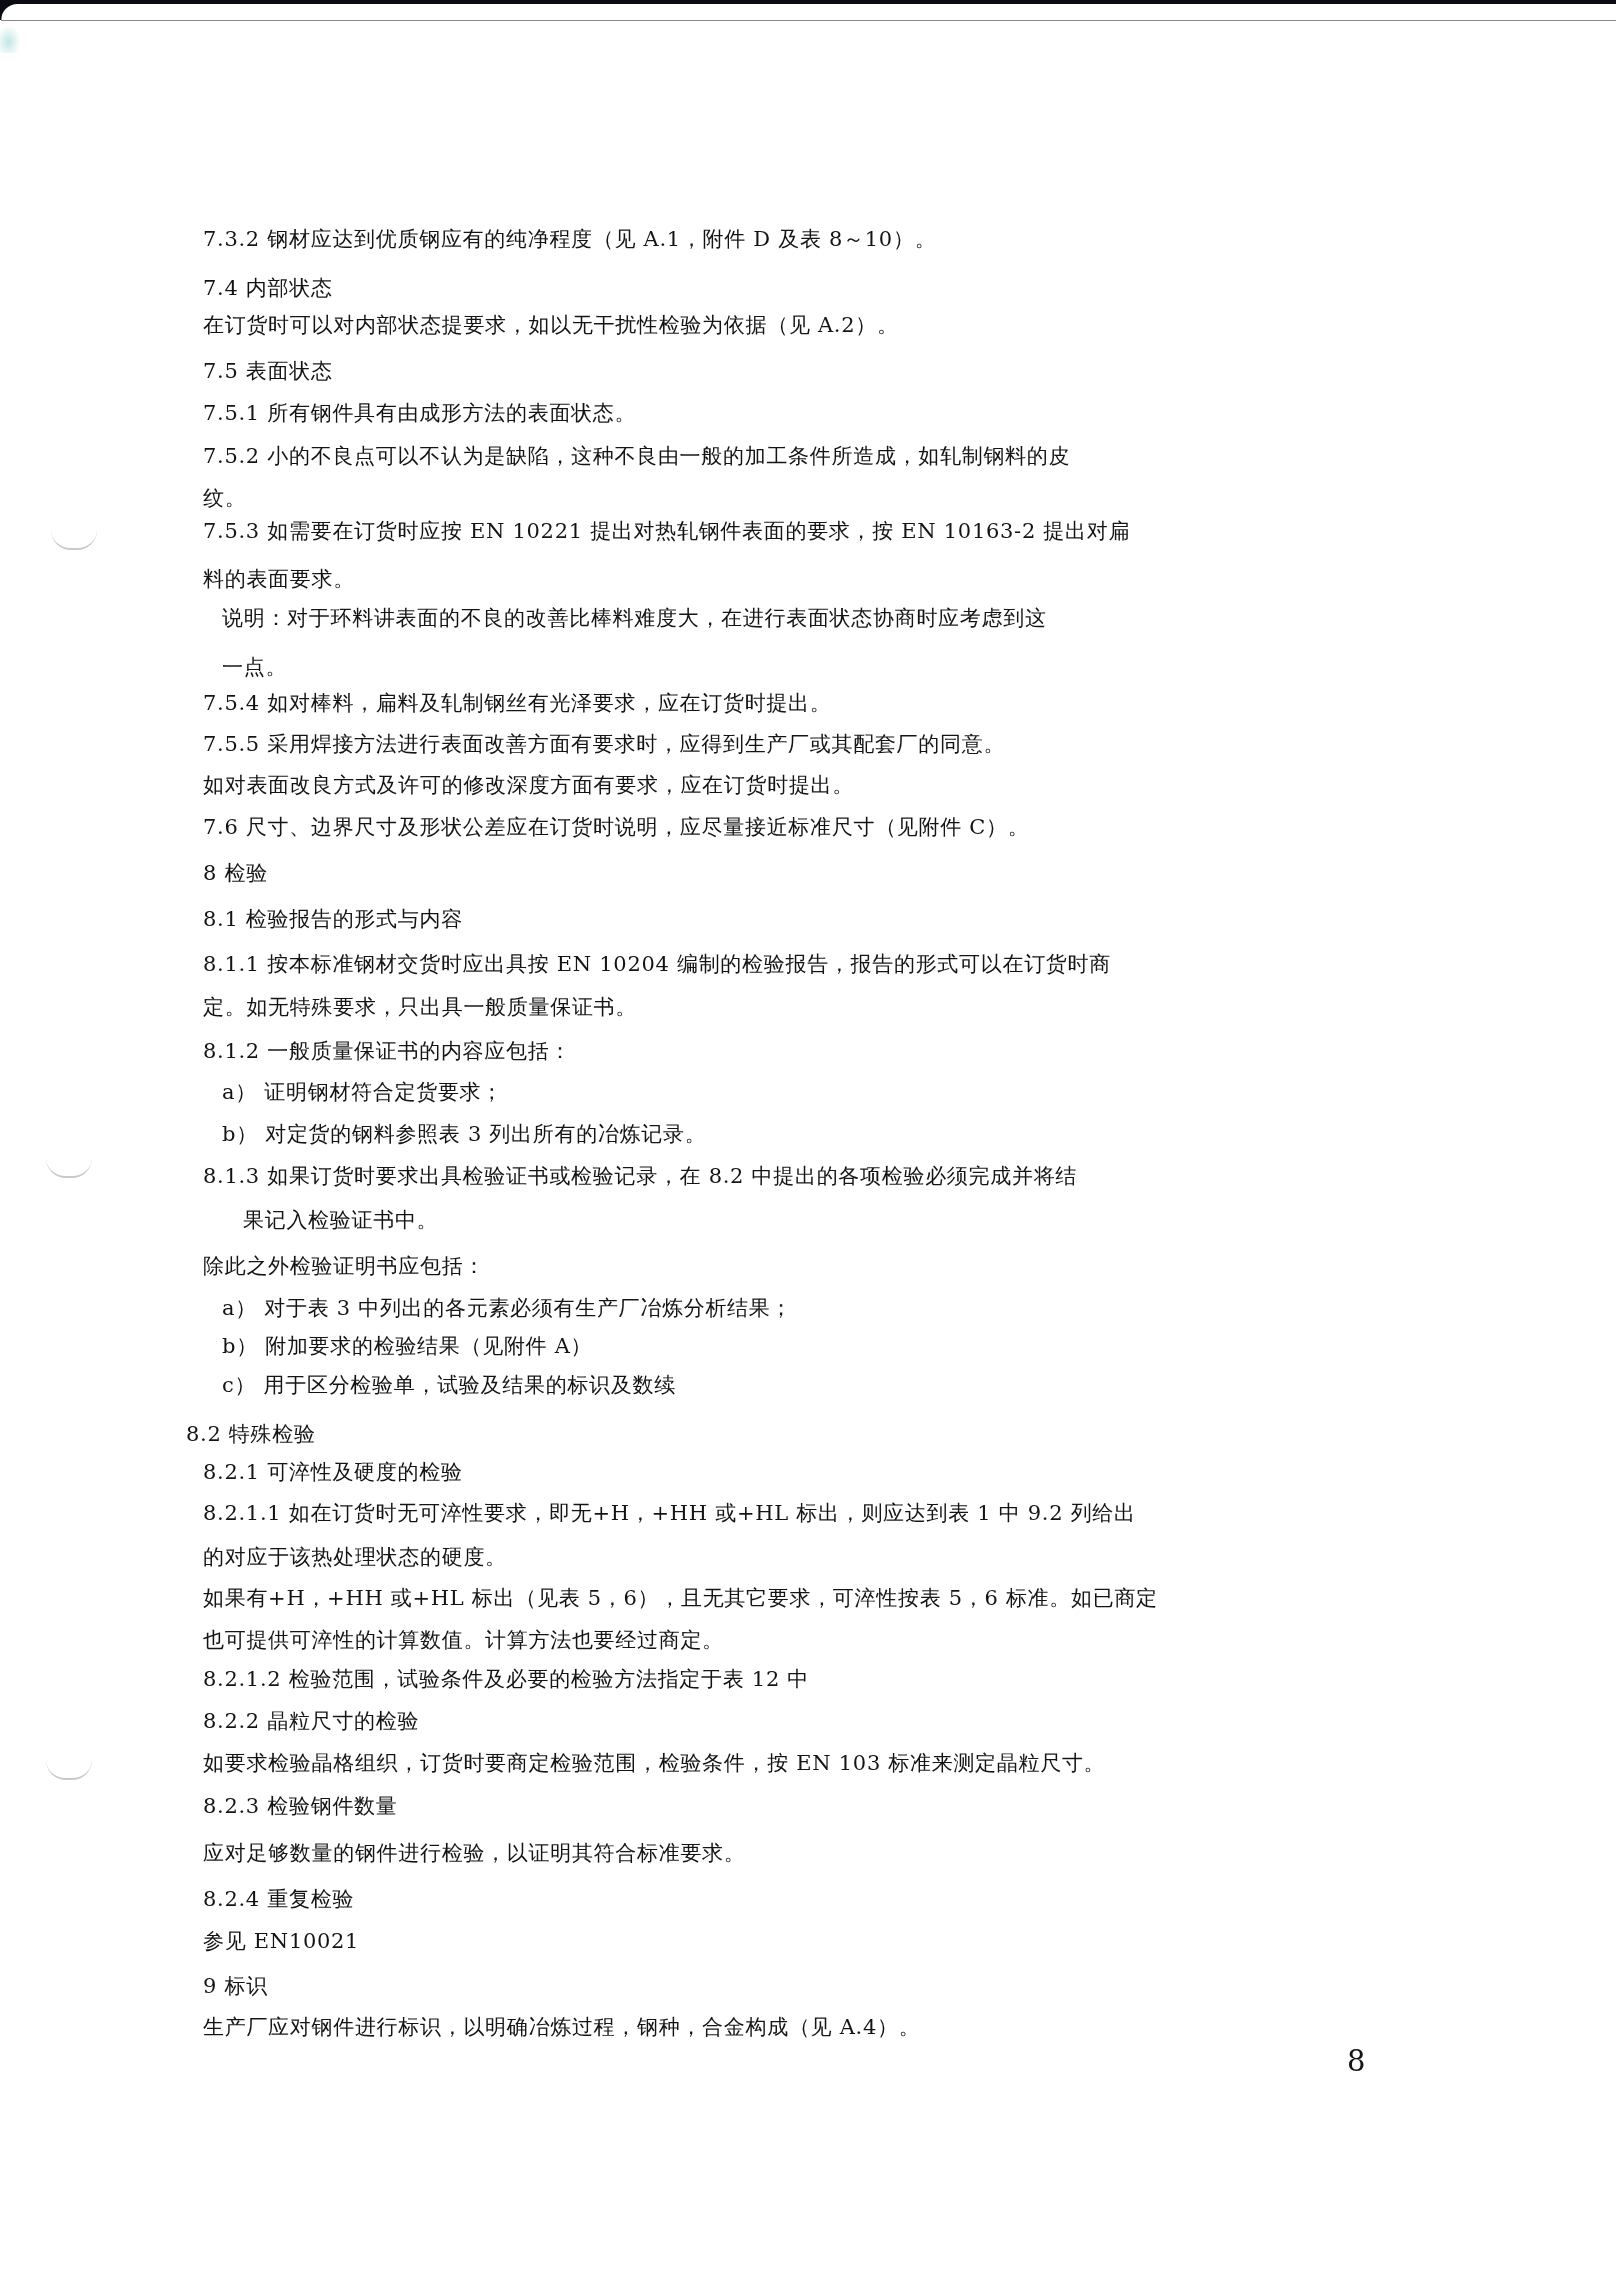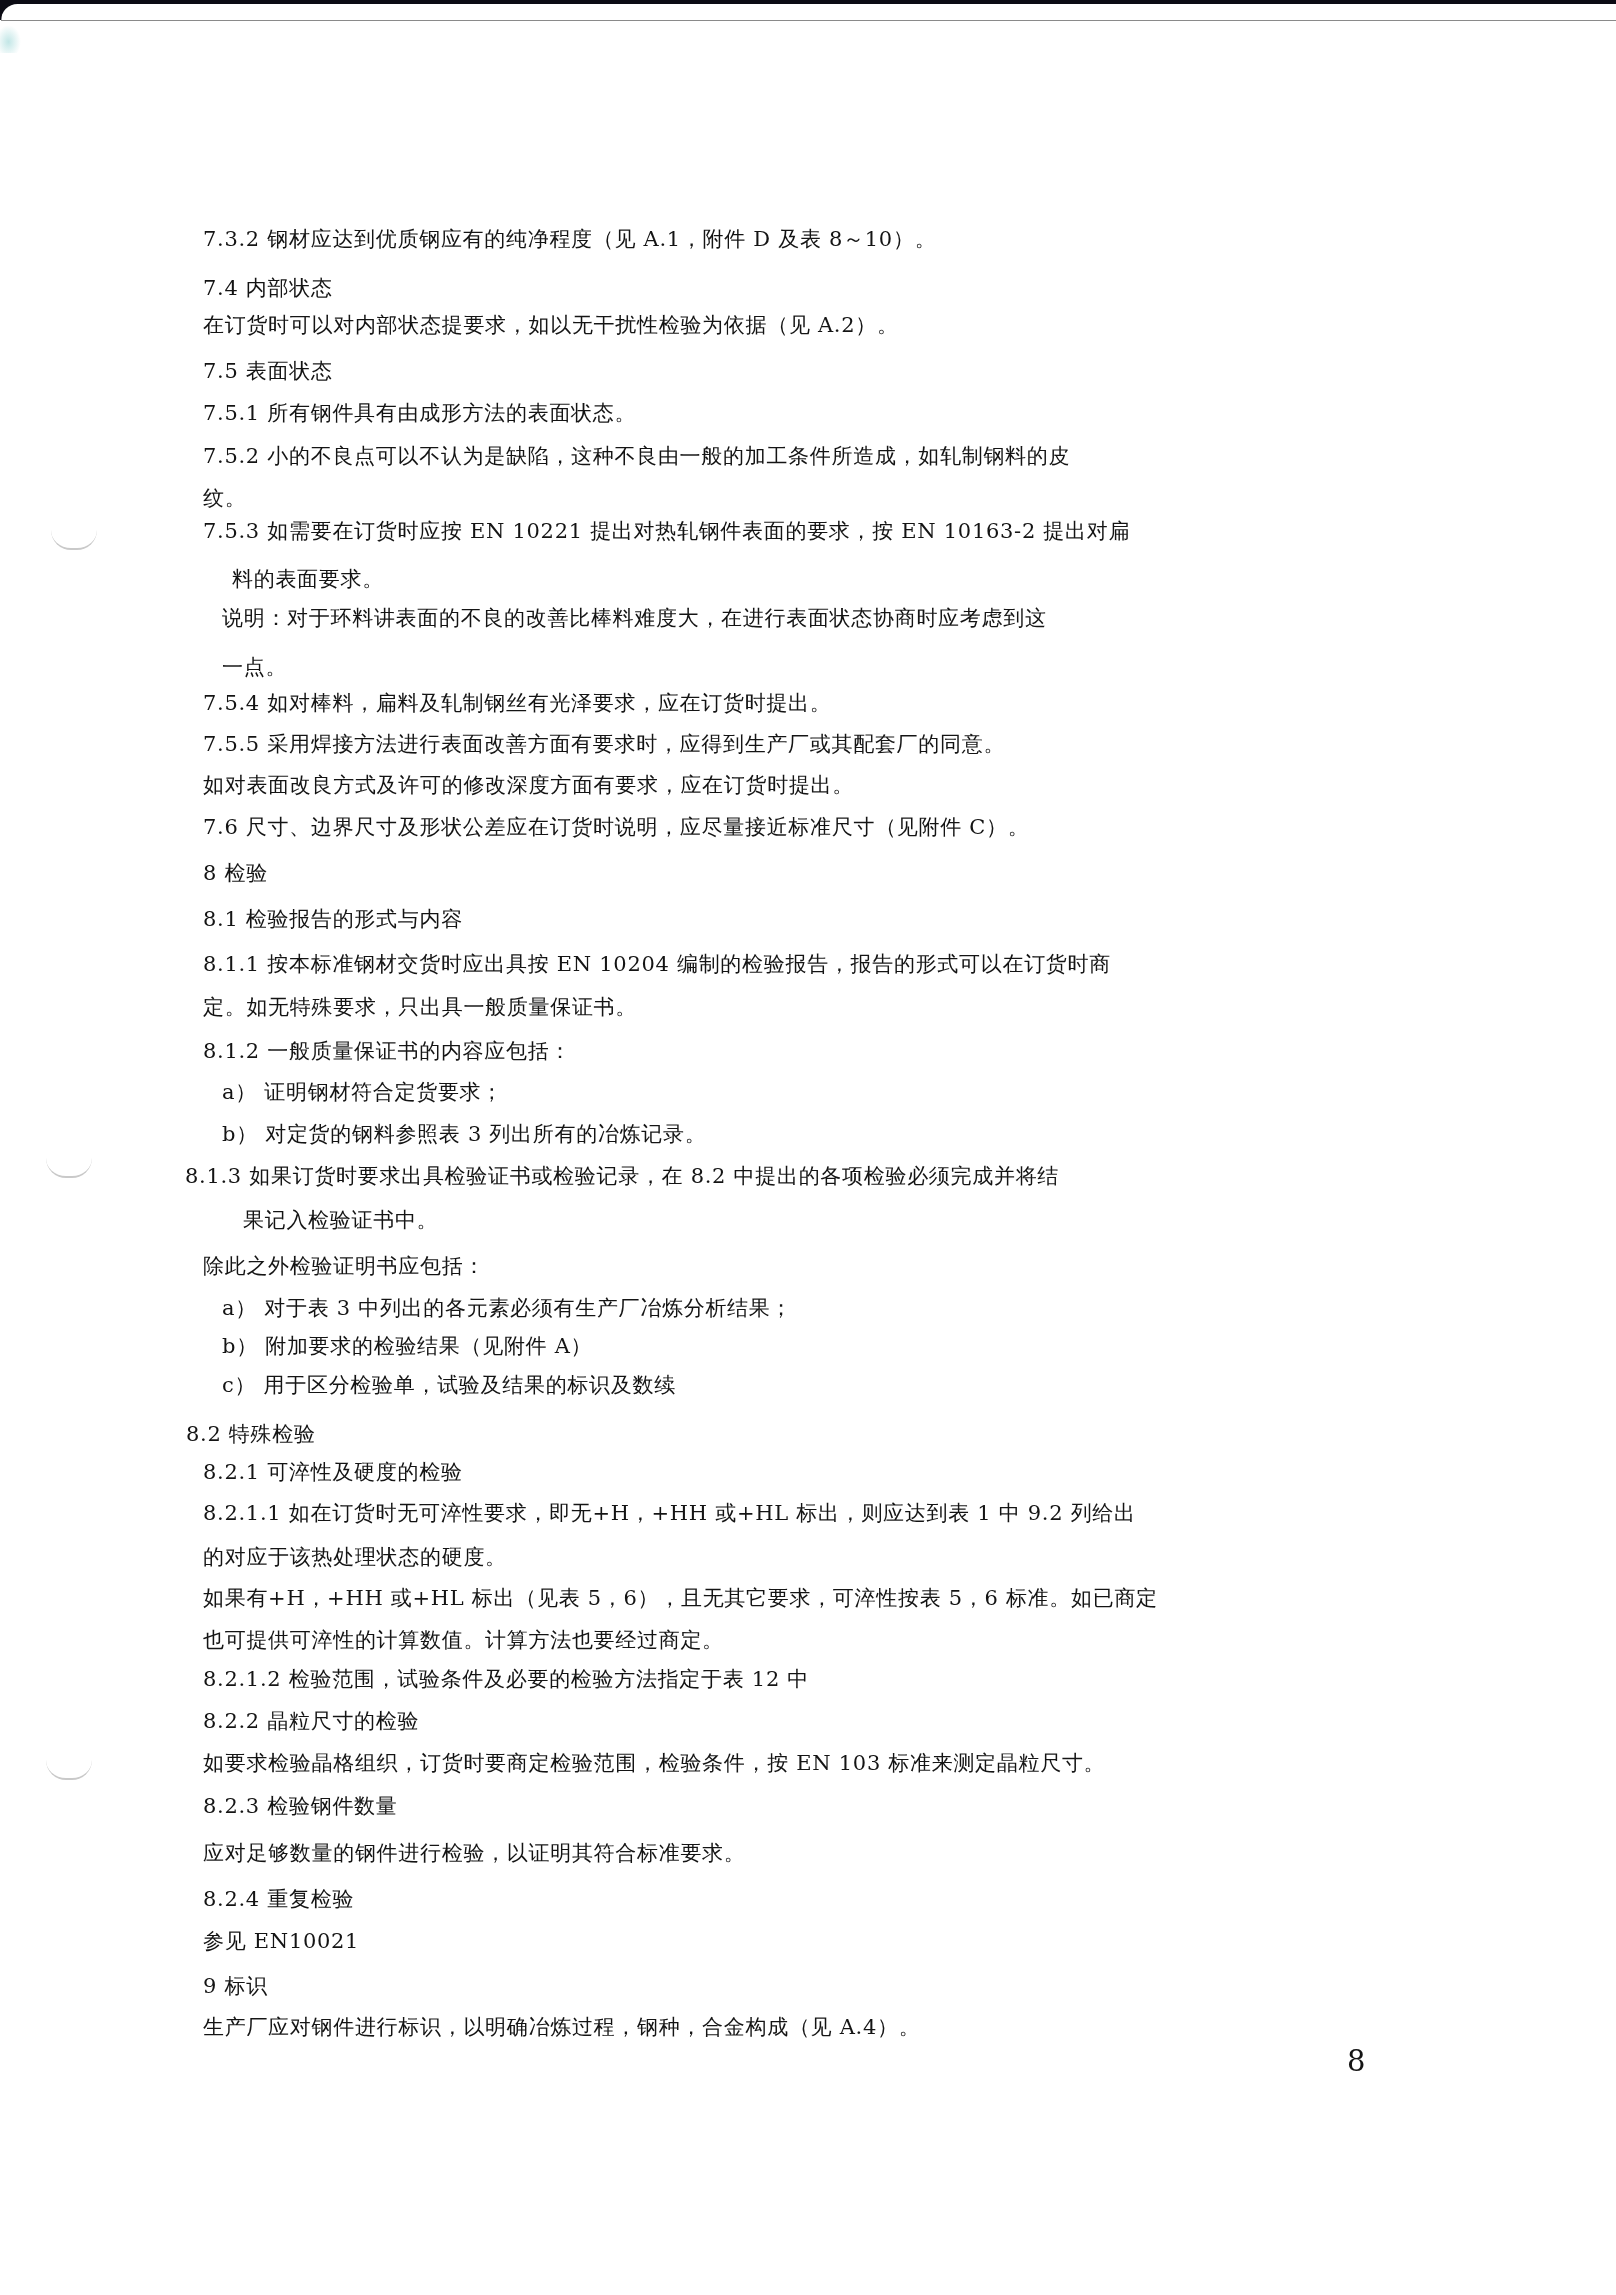--- a/index.html
+++ b/index.html
@@ -48,35 +48,35 @@
 
 <div id="doc">
     <div class="line" style="left: 203px; top: 221px;">7.3.2 钢材应达到优质钢应有的纯净程度（见 A.1，附件 D 及表 8～10）。</div>
     <div class="line" style="left: 203px; top: 270px;">7.4 内部状态</div>
     <div class="line" style="left: 203px; top: 307px;">在订货时可以对内部状态提要求，如以无干扰性检验为依据（见 A.2）。</div>
     <div class="line" style="left: 203px; top: 353px;">7.5 表面状态</div>
     <div class="line" style="left: 203px; top: 395px;">7.5.1 所有钢件具有由成形方法的表面状态。</div>
     <div class="line" style="left: 203px; top: 438px;">7.5.2 小的不良点可以不认为是缺陷，这种不良由一般的加工条件所造成，如轧制钢料的皮</div>
     <div class="line" style="left: 203px; top: 480px;">纹。</div>
     <div class="line" style="left: 203px; top: 513px;">7.5.3 如需要在订货时应按 EN 10221 提出对热轧钢件表面的要求，按 EN 10163-2 提出对扁</div>
-    <div class="line" style="left: 203px; top: 561px; margin-left: 29px;">料的表面要求。</div>
+    <div class="line" style="left: 203px; top: 561px;">料的表面要求。</div>
     <div class="line" style="left: 222px; top: 600px;">说明：对于环料讲表面的不良的改善比棒料难度大，在进行表面状态协商时应考虑到这</div>
     <div class="line" style="left: 222px; top: 649px;">一点。</div>
     <div class="line" style="left: 203px; top: 685px;">7.5.4 如对棒料，扁料及轧制钢丝有光泽要求，应在订货时提出。</div>
     <div class="line" style="left: 203px; top: 726px;">7.5.5 采用焊接方法进行表面改善方面有要求时，应得到生产厂或其配套厂的同意。</div>
     <div class="line" style="left: 203px; top: 767px;">如对表面改良方式及许可的修改深度方面有要求，应在订货时提出。</div>
     <div class="line" style="left: 203px; top: 809px;">7.6 尺寸、边界尺寸及形状公差应在订货时说明，应尽量接近标准尺寸（见附件 C）。</div>
     <div class="line" style="left: 203px; top: 855px;">8 检验</div>
     <div class="line" style="left: 203px; top: 901px; text-align: center;">8.1 检验报告的形式与内容</div>
     <div class="line" style="left: 203px; top: 946px;">8.1.1 按本标准钢材交货时应出具按 EN 10204 编制的检验报告，报告的形式可以在订货时商</div>
     <div class="line" style="left: 203px; top: 989px;">定。如无特殊要求，只出具一般质量保证书。</div>
     <div class="line" style="left: 203px; top: 1033px;">8.1.2 一般质量保证书的内容应包括：</div>
     <div class="line" style="left: 222px; top: 1074px;">a） 证明钢材符合定货要求；</div>
     <div class="line" style="left: 222px; top: 1116px;">b） 对定货的钢料参照表 3 列出所有的冶炼记录。</div>
-    <div class="line" style="left: 185px; top: 1158px;">8.1.3 如果订货时要求出具检验证书或检验记录，在 8.2 中提出的各项检验必须完成并将结</div>
+    <div class="line" style="left: 203px; top: 1158px;">8.1.3 如果订货时要求出具检验证书或检验记录，在 8.2 中提出的各项检验必须完成并将结</div>
     <div class="line" style="left: 203px; top: 1202px; margin-left: 40px;">果记入检验证书中。</div>
     <div class="line" style="left: 203px; top: 1248px;">除此之外检验证明书应包括：</div>
     <div class="line" style="left: 222px; top: 1290px;">a） 对于表 3 中列出的各元素必须有生产厂冶炼分析结果；</div>
     <div class="line" style="left: 222px; top: 1328px;">b） 附加要求的检验结果（见附件 A）</div>
     <div class="line" style="left: 222px; top: 1367px;">c） 用于区分检验单，试验及结果的标识及数续</div>
     <div class="line" style="left: 186px; top: 1416px;">8.2  特殊检验</div>
     <div class="line" style="left: 203px; top: 1454px;">8.2.1 可淬性及硬度的检验</div>
     <div class="line" style="left: 203px; top: 1495px;">8.2.1.1 如在订货时无可淬性要求，即无+H，+HH 或+HL 标出，则应达到表 1 中 9.2 列给出</div>
     <div class="line" style="left: 203px; top: 1539px;">的对应于该热处理状态的硬度。</div>
     <div class="line" style="left: 203px; top: 1580px;">如果有+H，+HH 或+HL 标出（见表 5，6），且无其它要求，可淬性按表 5，6 标准。如已商定</div>

